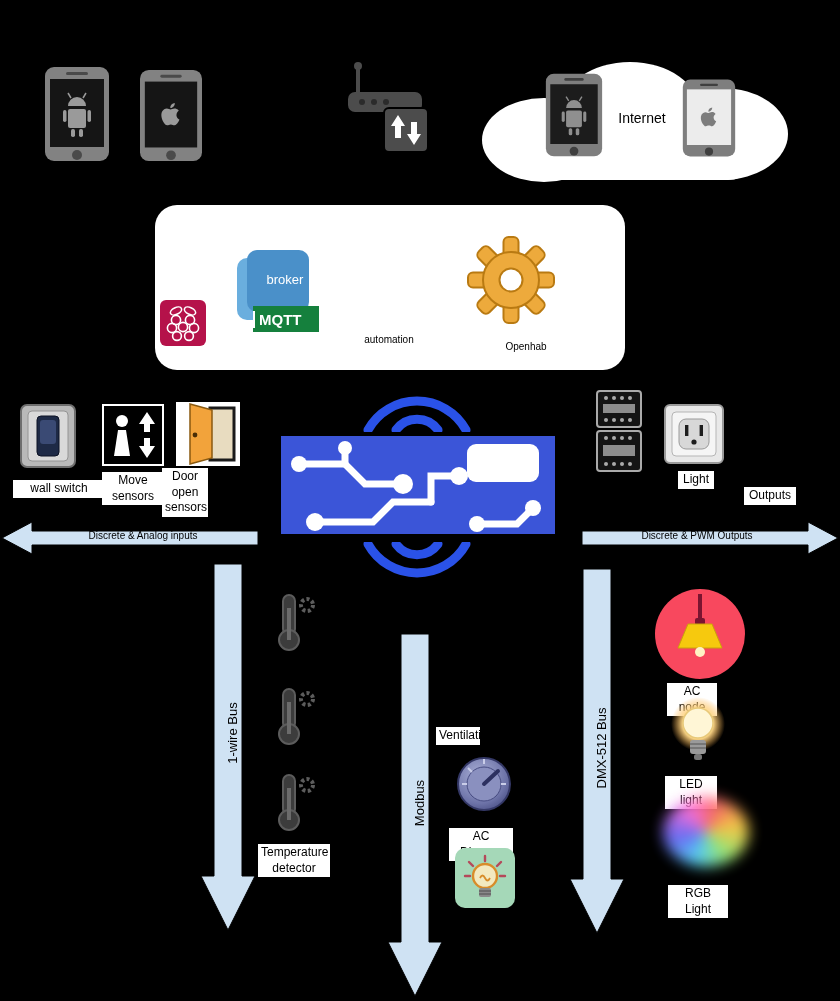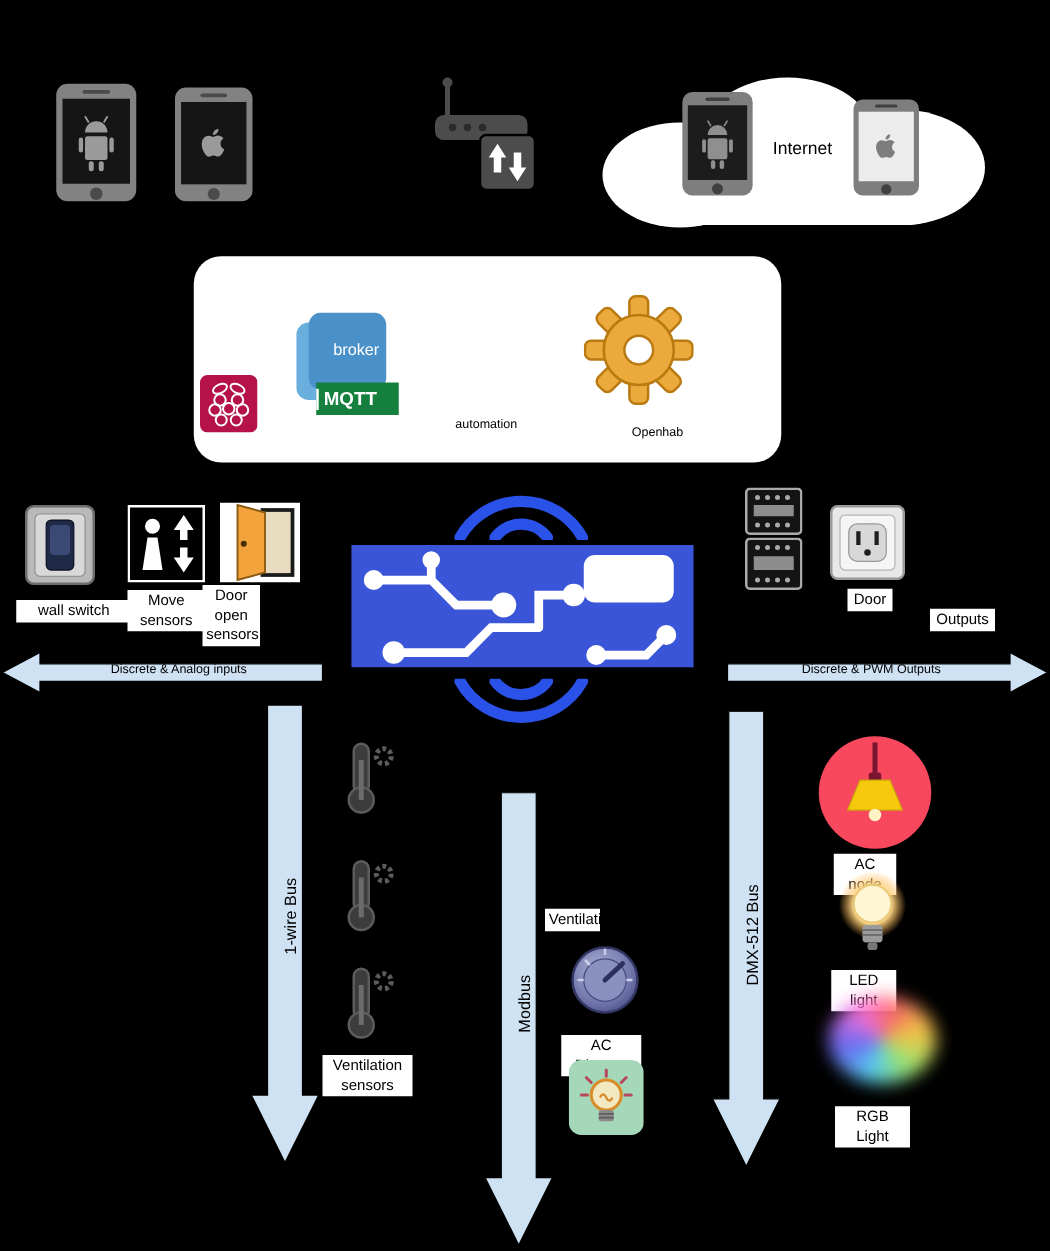--- a/index.html
+++ b/index.html
@@ -288,21 +288,21 @@
   <div class="abs" style="left:664px;top:404px">
     <svg width="60" height="60" viewBox="0 0 60 60">
       <rect x="1" y="1" width="58" height="58" rx="5" fill="#e8e8e8" stroke="#9a9a9a" stroke-width="2"></rect>
       <rect x="8" y="8" width="44" height="44" rx="4" fill="#f5f5f5" stroke="#b5b5b5"></rect>
       <rect x="15" y="15" width="30" height="30" rx="7" fill="#d8d8d8" stroke="#9a9a9a"></rect>
       <rect x="21" y="21" width="3.4" height="11" fill="#1e1e1e"></rect>
       <rect x="35.6" y="21" width="3.4" height="11" fill="#1e1e1e"></rect>
       <circle cx="30" cy="38" r="2.6" fill="#1e1e1e"></circle>
     </svg>
   </div>
-  <div class="label" style="left:678px;top:471px;width:36px">Door</div>
+  <div class="label" style="left:678px;top:471px;width:36px">Light</div>
 
   <div class="label" style="left:744px;top:487px;width:52px">Outputs</div>
 
   <div class="abs" style="left:580px;top:519px">
     <svg width="260" height="38" viewBox="0 0 260 38">
       <polygon points="258,19 228,3 228,12 2,12 2,26 228,26 228,35" fill="#cfe2f3" stroke="#000" stroke-width="1"></polygon>
     </svg>
   </div>
   <div class="htext" style="left:586px;top:530px;width:222px">Discrete &amp; PWM Outputs</div>
 
@@ -344,21 +344,21 @@
     </svg>
   </div>
   <div class="abs" style="left:264px;top:772px">
     <svg width="54" height="60" viewBox="0 0 54 60">
       <rect x="19" y="3" width="12" height="40" rx="6" fill="#3c3c3c" stroke="#5c5c5c" stroke-width="2"></rect>
       <circle cx="25" cy="48" r="10" fill="#3c3c3c" stroke="#5c5c5c" stroke-width="2"></circle>
       <rect x="23" y="16" width="4" height="32" fill="#6b6b6b"></rect>
       <circle cx="43" cy="13" r="6" fill="none" stroke="#5c5c5c" stroke-width="4" stroke-dasharray="3,2.4"></circle>
     </svg>
   </div>
-  <div class="label" style="left:258px;top:844px;width:72px">Ventilation sensors</div>
+  <div class="label" style="left:258px;top:844px;width:72px">Temperature detector</div>
 
   <div class="label" style="left:436px;top:727px;width:44px">Ventilation</div>
   <div class="abs" style="left:456px;top:756px">
     <svg width="56" height="56" viewBox="0 0 56 56">
       <defs>
         <radialGradient id="knobg" cx="40%" cy="35%" r="75%">
           <stop offset="0%" stop-color="#aab0d6"></stop>
           <stop offset="70%" stop-color="#6d73a8"></stop>
           <stop offset="100%" stop-color="#474c82"></stop>
         </radialGradient>

